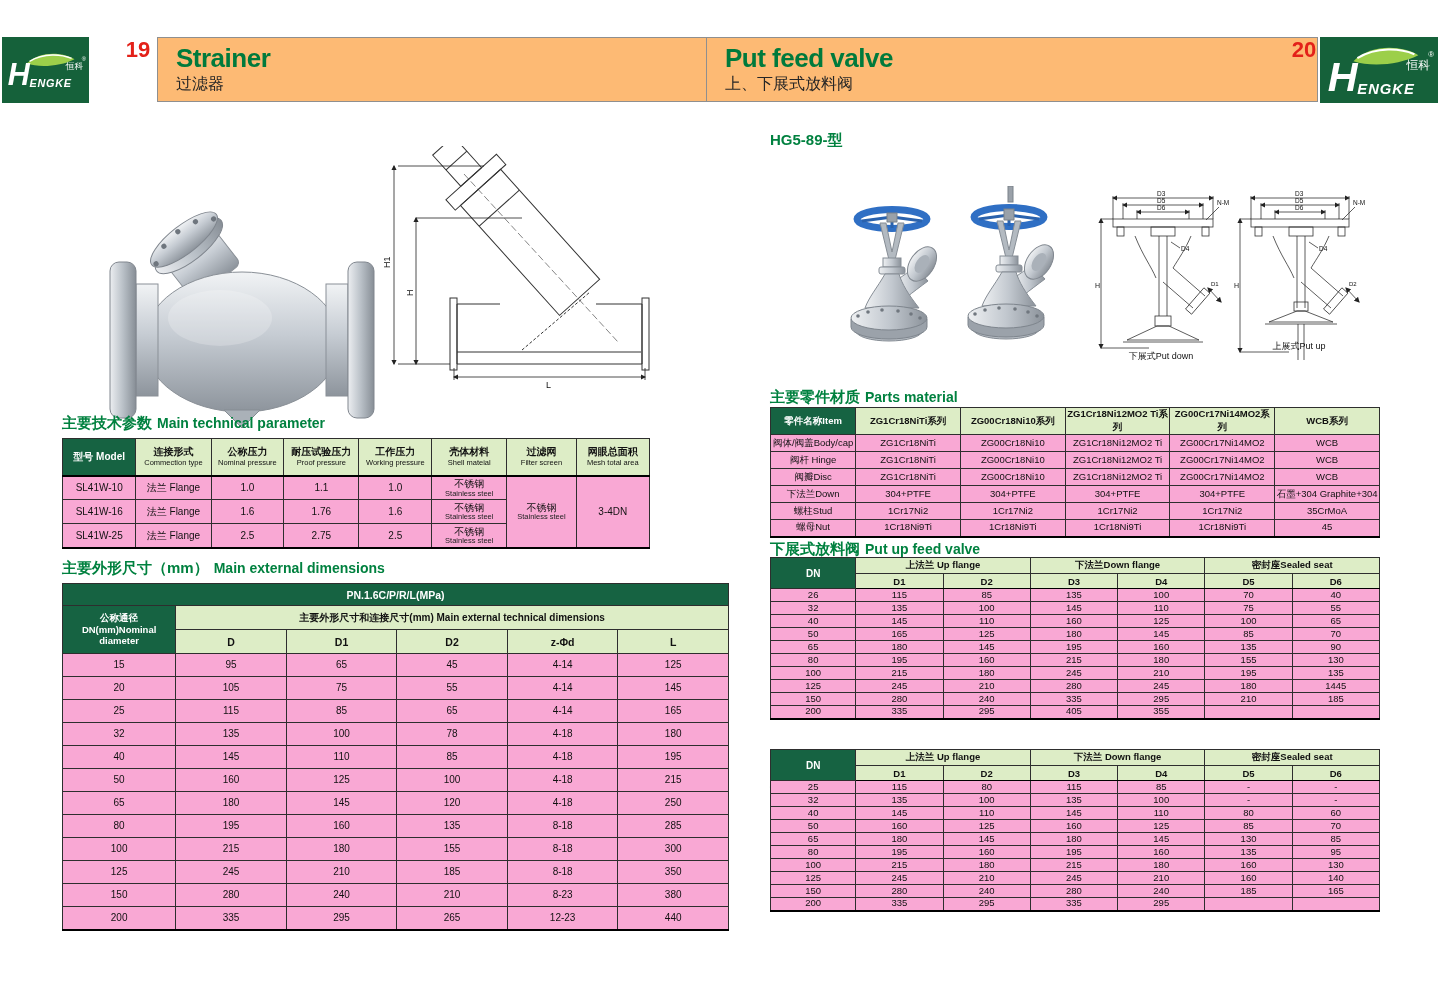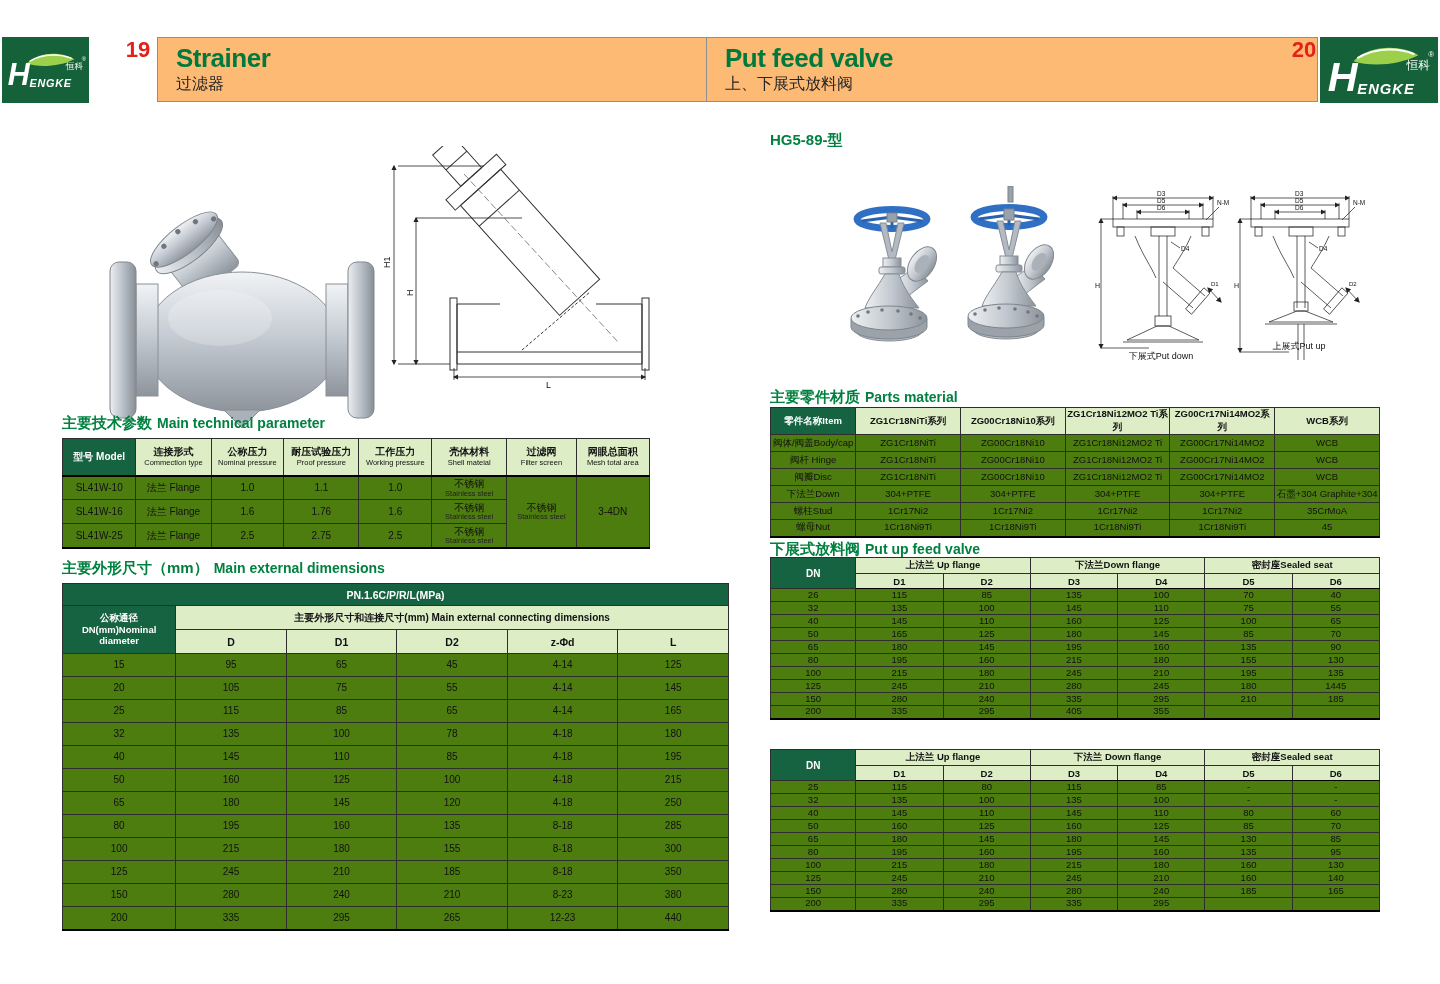--- a/index.html
+++ b/index.html
@@ -15,21 +15,21 @@
 .titlebox .t-en{color:#007a3c;font-weight:bold;font-size:26px;line-height:27px;letter-spacing:-.5px}
 .titlebox .t-zh{color:#262626;font-size:16px;margin-top:2px}
 
 
 .sec-title{white-space:nowrap}
 .sec-title .zh{font-weight:bold;font-size:15px;color:#00813f}
 .sec-title .en{font-weight:bold;font-size:14px;color:#00813f;margin-left:5px}
 .model-label{font-weight:bold;font-size:15px;color:#00813f}
 
 
-.tbl{border-collapse:collapse;table-layout:fixed;width:100%;background:#4d7c0f;border-bottom:2px solid #000}
+.tbl{border-collapse:collapse;table-layout:fixed;width:100%;background:#f9a8d4;border-bottom:2px solid #000}
 .tbl th,.tbl td{border:1px solid #2e2e2e;text-align:center;vertical-align:middle;overflow:hidden;padding:0}
 .dk{background:#166342;color:#fff;font-weight:bold}
 .lt{background:#ddedc6;color:#111}
 .zh2{display:block;font-size:10px;font-weight:bold;line-height:1.25}
 .en2{display:block;font-size:7.5px;font-weight:normal;line-height:1.1}
 .main{font-size:inherit;line-height:1.15}
 .sub{font-size:7.5px;line-height:1.05;color:#222}
 
 .tech thead th{height:37px;font-size:10px;border-bottom:2px solid #000}
 .tech td{height:24px;font-size:10px}
@@ -287,21 +287,21 @@
       <col style="width:16.6%">
     </colgroup>
   <thead>
     <tr>
         <th colspan="6" class="dk pn">PN.1.6C/P/R/L(MPa)</th>
       </tr>
     <tr>
       <th rowspan="2" class="dk dn">公称通径
 DN(mm)Nominal
 diameter</th>
-      <th colspan="5" class="lt grp">主要外形尺寸和连接尺寸(mm) Main external connecting dimensions</th>
+      <th colspan="5" class="lt grp">主要外形尺寸和连接尺寸(mm) Main external technical dimensions</th>
     </tr>
     <tr>
       <th class="lt sh">D</th>
       <th class="lt sh">D1</th>
       <th class="lt sh">D2</th>
       <th class="lt sh">z-Φd</th>
       <th class="lt sh">L</th>
     </tr>
   </thead>
   <tbody id="dims-body">

